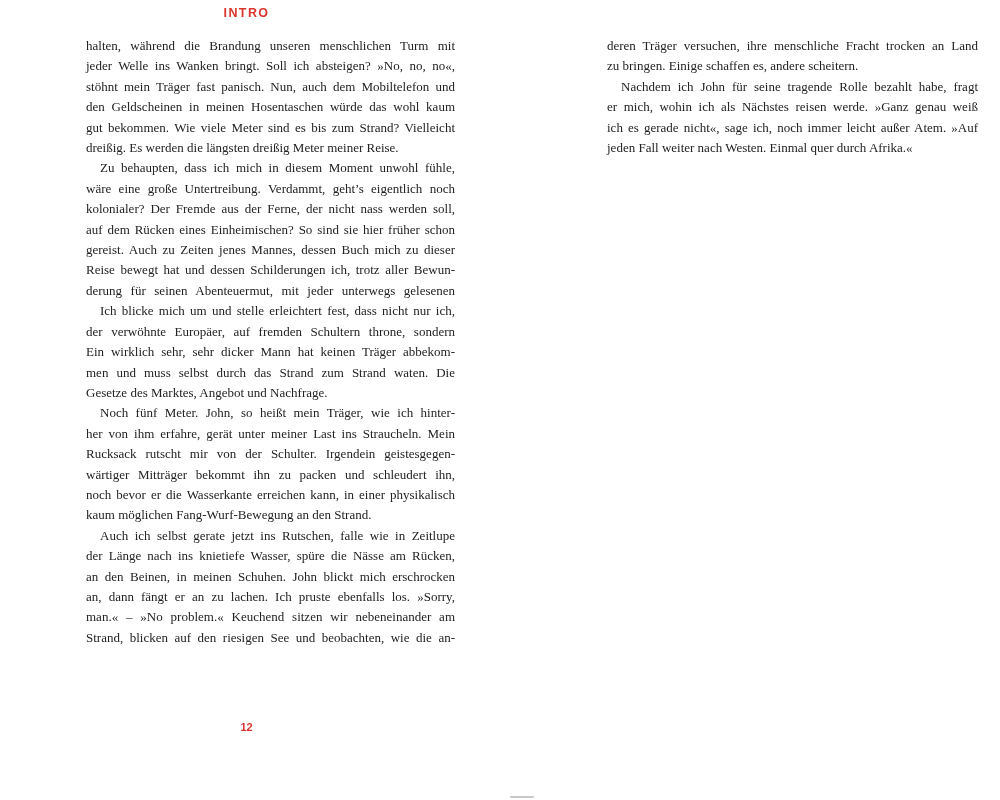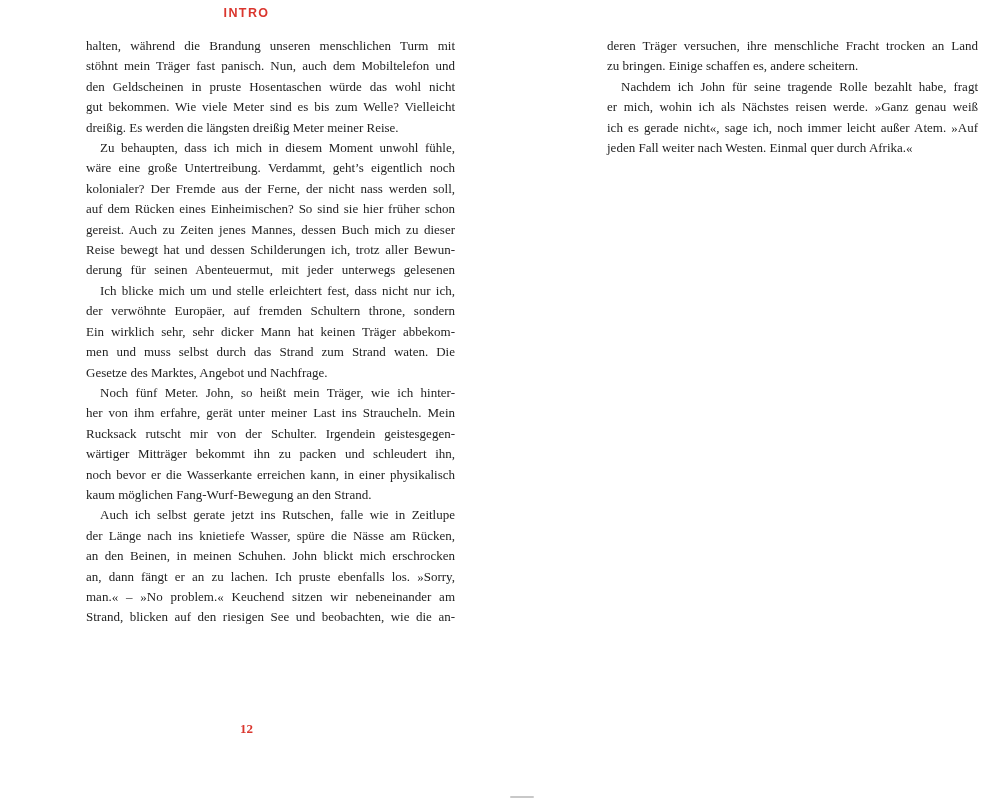--- a/index.html
+++ b/index.html
@@ -37,23 +37,23 @@
     text-align:justify;
     text-align-last:justify;
     white-space:normal;
   }
   .para .line.end{text-align-last:left;}
   .para.indent .line:first-child{text-indent:14px;}
 
   .folio{
     position:absolute;top:721px;left:0;right:0;
     text-align:center;
-    font-family:Liberation Serif, serif;
+    font-family:Liberation Sans, sans-serif;
     font-weight:bold;
-    font-size:13px;
+    font-size:11px;
     color:var(--accent);
   }
 
   .bottom-handle{
     position:absolute;
     left:510px;top:796px;
     width:24px;height:2px;
     background:var(--handle);
     border-radius:1px;
   }
@@ -61,23 +61,24 @@
 </head>
 <body>
 
 <div class="spread">
 
   <section class="page page-left">
     <div class="running-head">INTRO</div>
     <div class="page-body">
         <div class="para">
           <div class="line">halten, während die Brandung unseren menschlichen Turm mit</div>
+          <div class="line">jeder Welle ins Wanken bringt. Soll ich absteigen? »No, no, no«,</div>
           <div class="line">stöhnt mein Träger fast panisch. Nun, auch dem Mobiltelefon und</div>
-          <div class="line">den Geldscheinen in pruste Hosentaschen würde das wohl nicht</div>
-          <div class="line">gut bekommen. Wie viele Meter sind es bis zum Welle? Vielleicht</div>
+          <div class="line">den Geldscheinen in meinen Hosentaschen würde das wohl kaum</div>
+          <div class="line">gut bekommen. Wie viele Meter sind es bis zum Strand? Vielleicht</div>
           <div class="line end">dreißig. Es werden die längsten dreißig Meter meiner Reise.</div>
         </div>
         <div class="para indent">
           <div class="line">Zu behaupten, dass ich mich in diesem Moment unwohl fühle,</div>
           <div class="line">wäre eine große Untertreibung. Verdammt, geht’s eigentlich noch</div>
           <div class="line">kolonialer? Der Fremde aus der Ferne, der nicht nass werden soll,</div>
           <div class="line">auf dem Rücken eines Einheimischen? So sind sie hier früher schon</div>
           <div class="line">gereist. Auch zu Zeiten jenes Mannes, dessen Buch mich zu dieser</div>
           <div class="line">Reise bewegt hat und dessen Schilderungen ich, trotz aller Bewun-</div>
           <div class="line">derung für seinen Abenteuermut, mit jeder unterwegs gelesenen</div>

